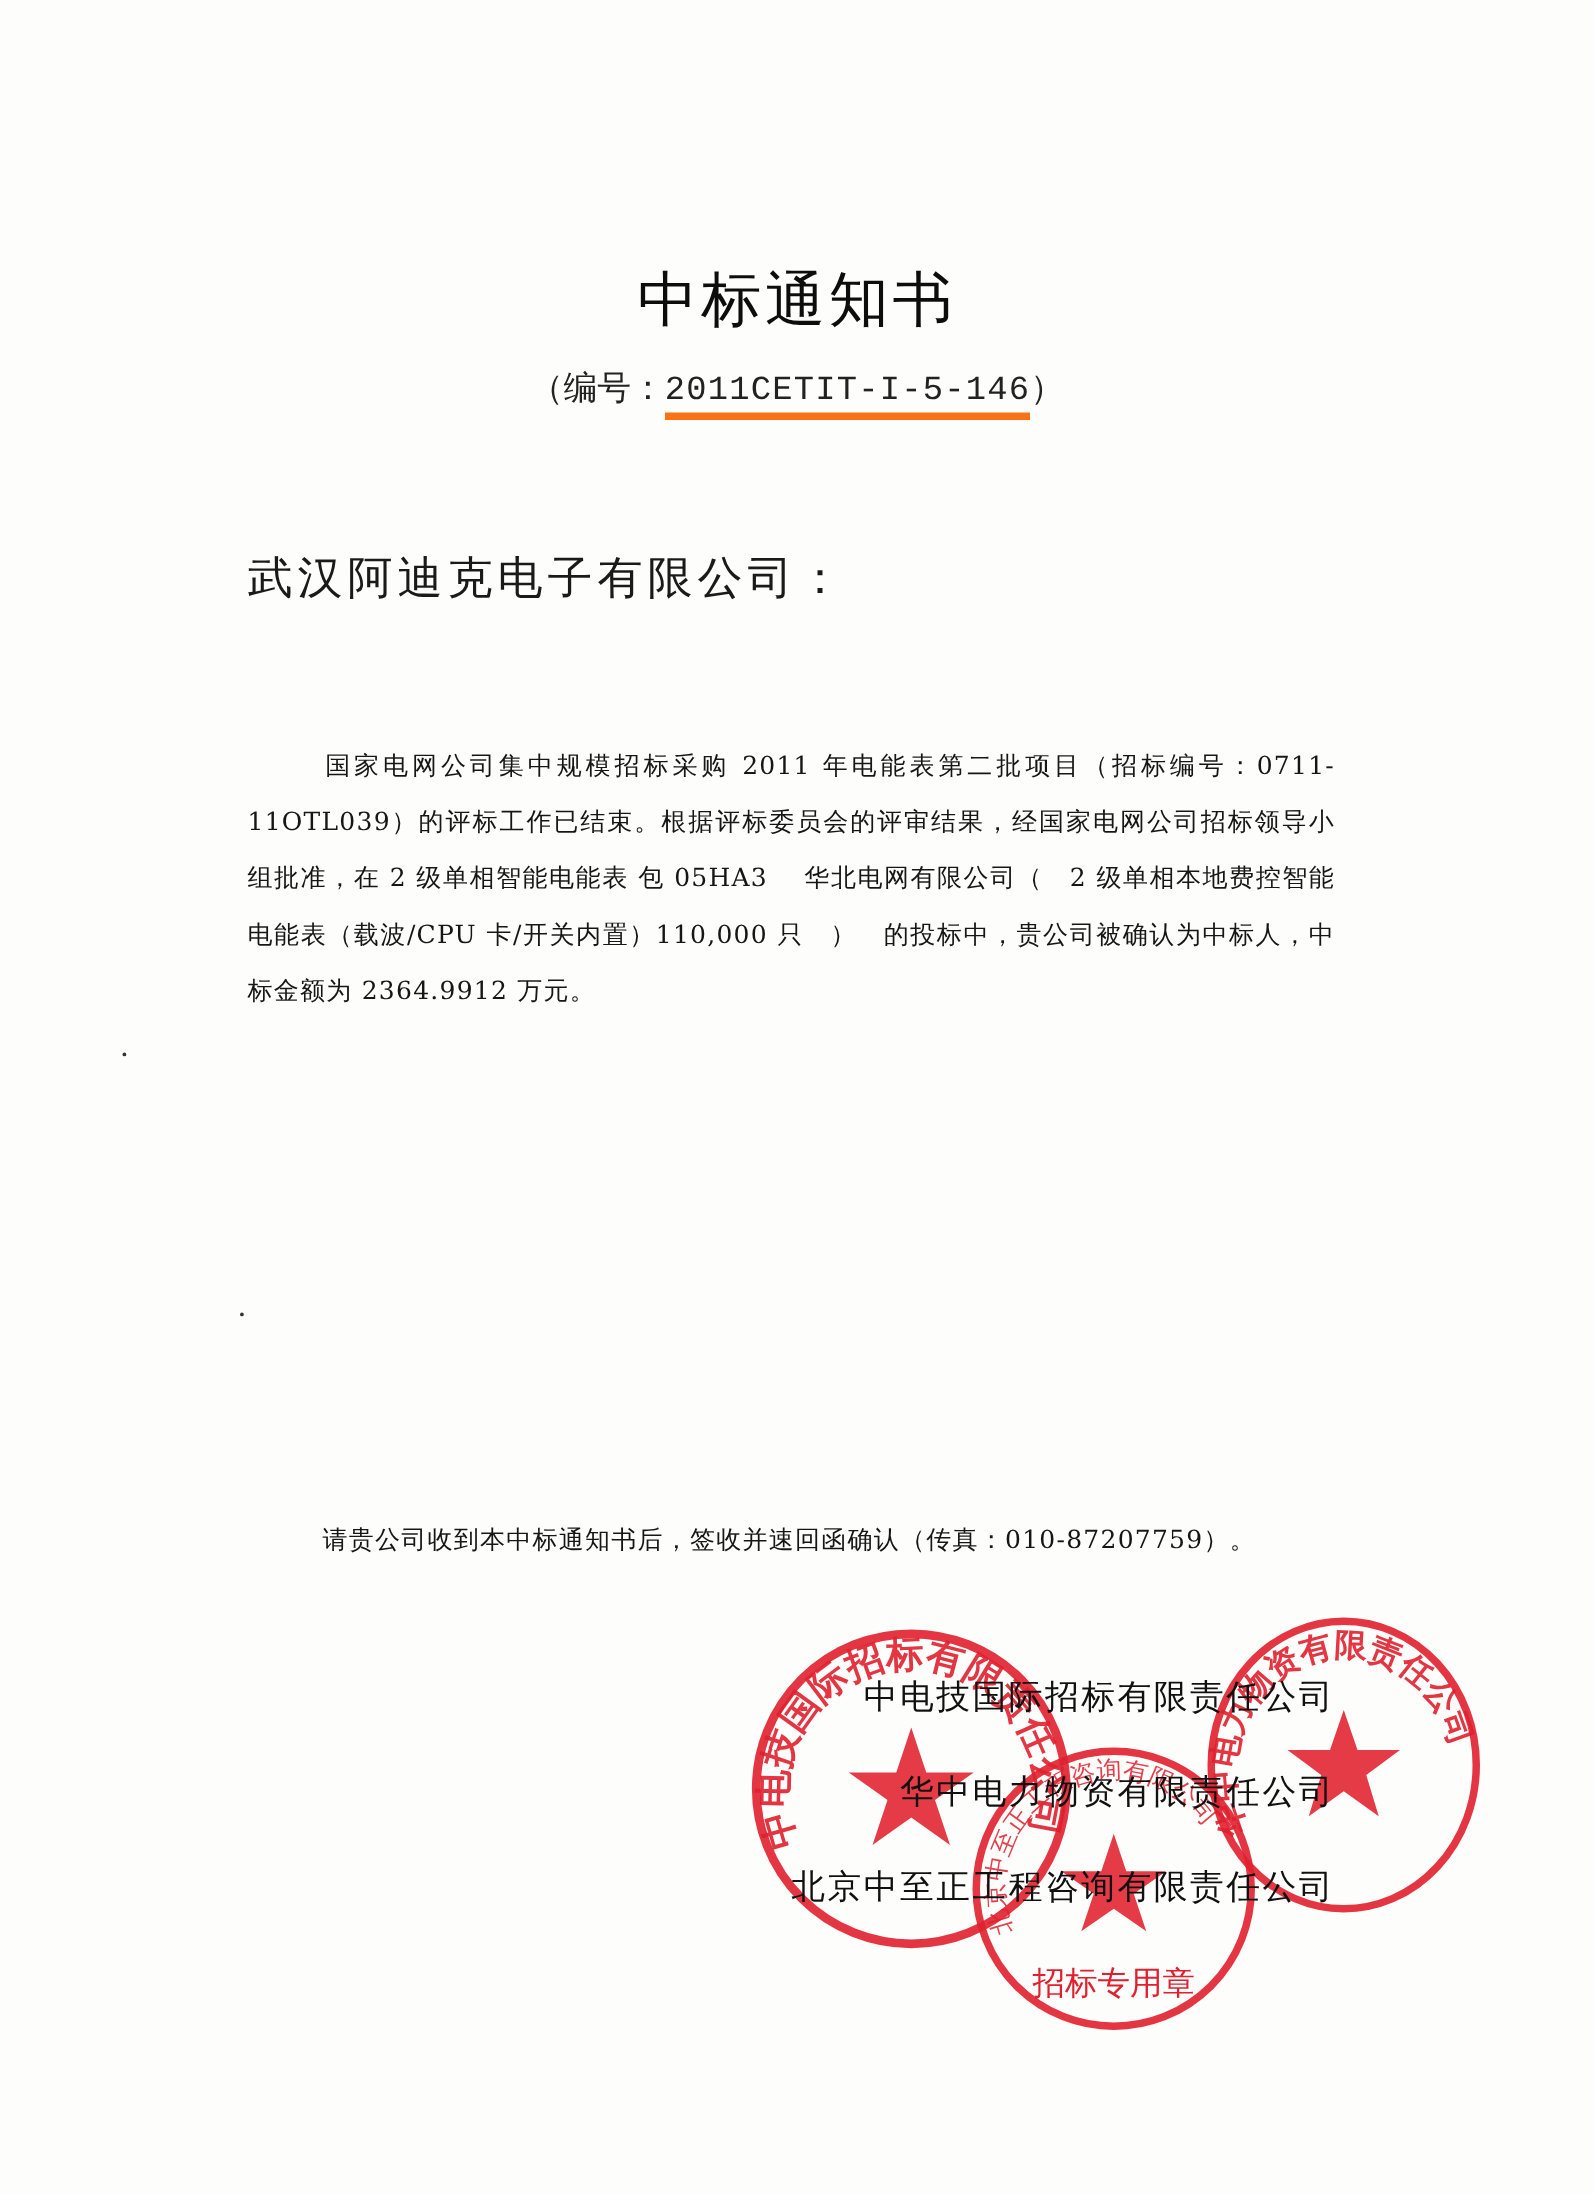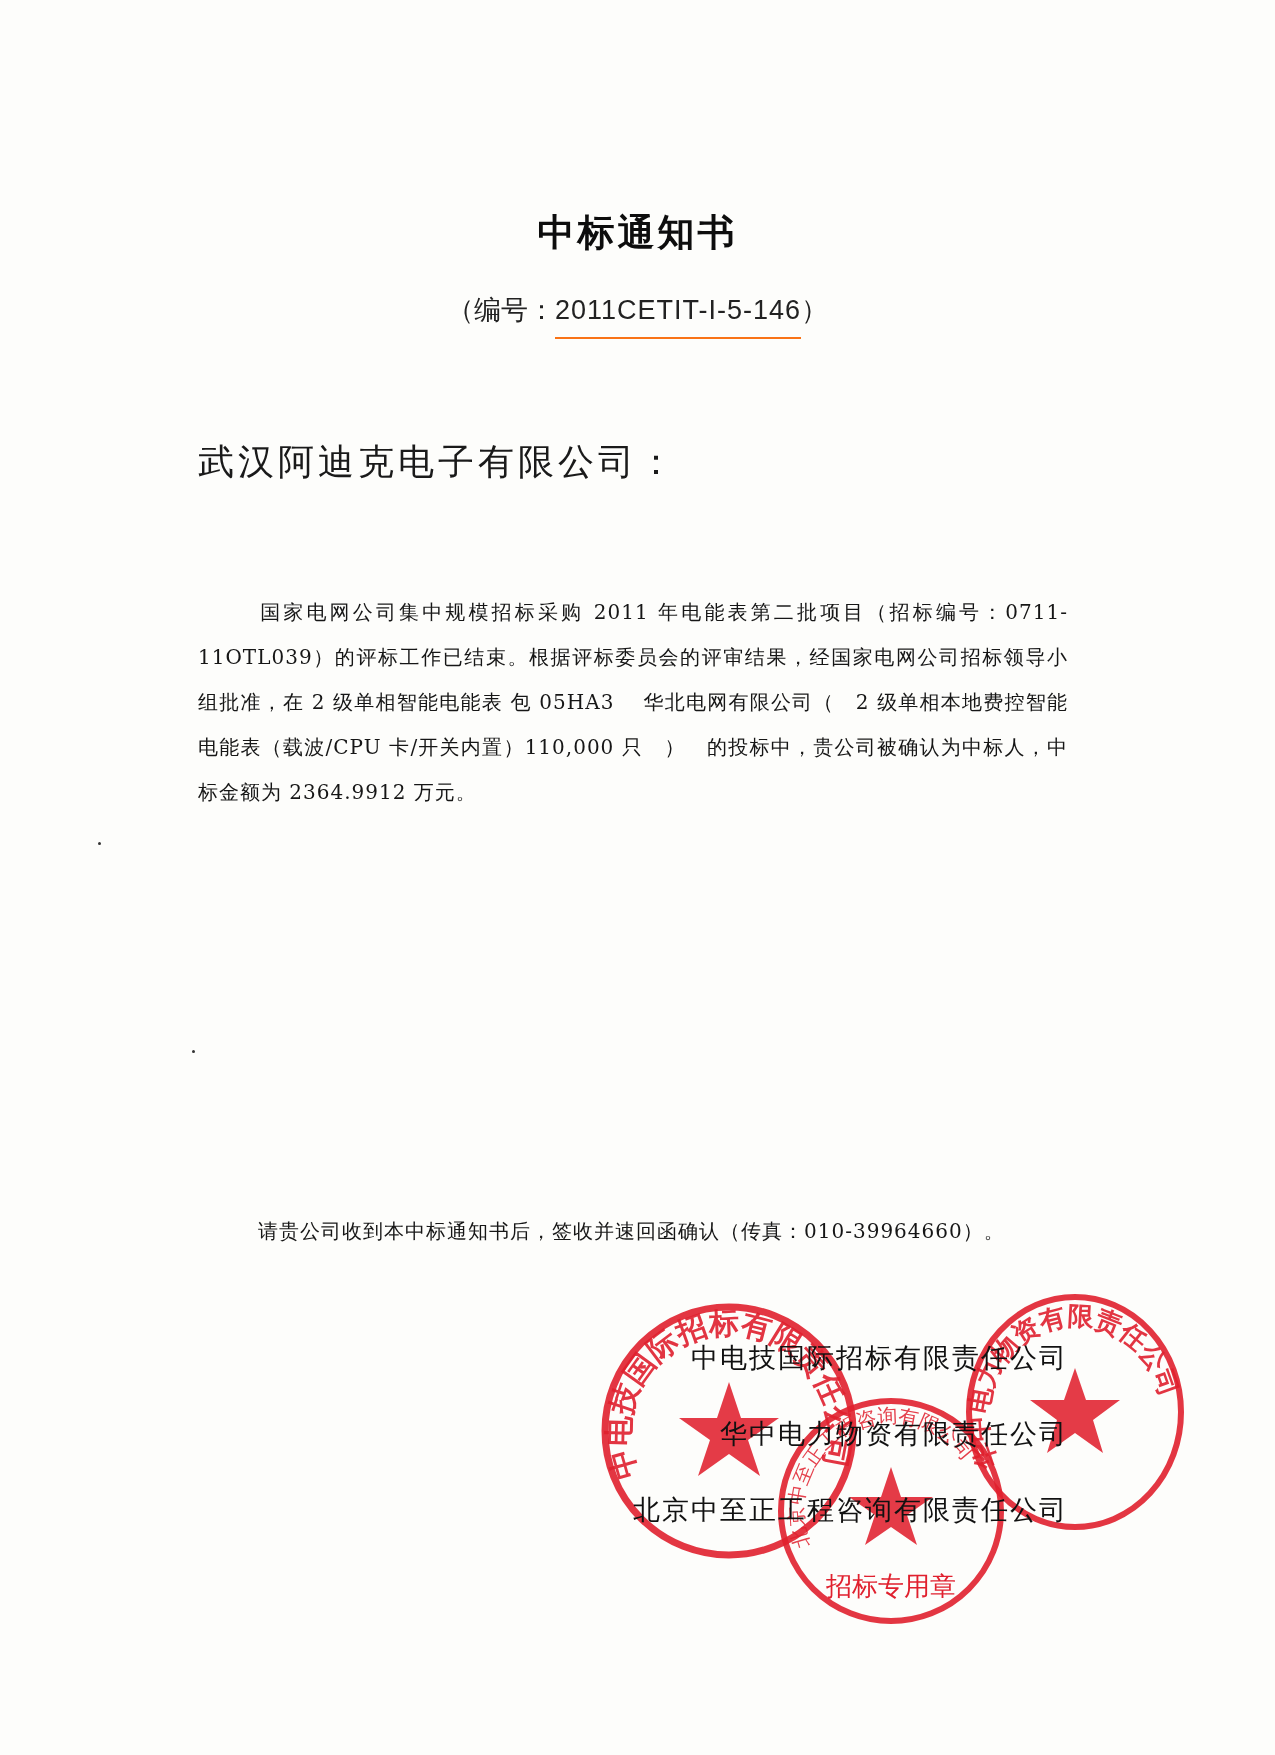--- a/index.html
+++ b/index.html
@@ -1,24 +1,24 @@
 <!DOCTYPE html>
 <html><head>
 <meta charset="utf-8">
 <style>
   html, body { margin:0; padding:0; background:#ffffff; }
   body { width:1275px; height:1755px; position:relative; overflow:hidden;
          font-family:"DejaVu Serif", "Liberation Serif", serif; color:#111; }
   .page { position:absolute; left:0; top:0; width:1275px; height:1755px; background:#fdfdfb; }
   .title { position:absolute; left:0; width:1275px; top:208px; text-align:center;
-           font-family:"DejaVu Sans", "Liberation Sans", sans-serif; font-weight:bold;
-           font-size:37px; letter-spacing:3px; color:#0d0d0d; }
+           font-family:"DejaVu Sans", "Liberation Sans", sans-serif; font-weight:normal;
+           font-size:48px; letter-spacing:3px; color:#0d0d0d; }
   .docno { position:absolute; left:0; width:1275px; top:292px; text-align:center; font-size:27px; color:#222; }
-  .docno .num { font-family:Liberation Sans, sans-serif; letter-spacing:1px;
-                border-bottom:2px solid #f97316; padding-bottom:12px; }
+  .docno .num { font-family:Liberation Mono, monospace; letter-spacing:1px;
+                border-bottom:6px solid #f97316; padding-bottom:2px; }
   .addressee { position:absolute; left:198px; top:438px; font-size:36px; letter-spacing:4px; color:#1a1a1a; }
   .para { position:absolute; left:198px; width:870px; font-size:20px; line-height:45px;
           color:#161616; text-align:justify; letter-spacing:1px; margin:0; }
   .para .indent { display:inline-block; width:60px; }
   .num { font-family:"Liberation Serif", serif; }
   .p1 { top:590px; }
   .p2 { top:917px; }
   .p3 { top:1209px; }
   .signers { position:absolute; left:0; width:1068px; top:1320px; text-align:right;
              font-size:27px; color:#111; line-height:76px; letter-spacing:2px; z-index:3; }
@@ -35,21 +35,21 @@
 
   <div class="docno">
     <span>（编号：</span><span class="num">2011CETIT-I-5-146</span><span>）</span>
   </div>
 
   <div class="addressee">武汉阿迪克电子有限公司：</div>
 
   <p class="para p1"><span class="indent"></span><span>国家电网公司集中规模招标采购 2011 年电能表第二批项目（招标编号：0711-11OTL039）的评标工作已结束。根据评标委员会的评审结果，经国家电网公司招标领导小组批准，在 2 级单相智能电能表 包 05HA3　 华北电网有限公司（　2 级单相本地费控智能电能表（载波/CPU 卡/开关内置）110,000 只　）　的投标中，贵公司被确认为中标人，中标金额为 2364.9912 万元。</span></p>
 
 
-  <p class="para p3"><span class="indent"></span><span>请贵公司收到本中标通知书后，签收并速回函确认（传真：010-39964660）。</span></p>
+  <p class="para p3"><span class="indent"></span><span>请贵公司收到本中标通知书后，签收并速回函确认（传真：010-87207759）。</span></p>
 
   <svg class="seal" style="left:598px;top:1300px;" width="262" height="262" viewBox="0 0 262 262">
     <circle cx="131" cy="131" r="124" fill="none" stroke="#e0202e" stroke-width="7" opacity="0.9"></circle>
     <defs>
         <path id="arcA" d="M 40 175 A 100 100 0 1 1 222 175"></path>
       </defs>
     <text font-family="DejaVu Sans, sans-serif" font-weight="bold" font-size="30" fill="#e0202e" opacity="0.9"><textPath href="#arcA">中电技国际招标有限责任公司</textPath></text>
     <polygon points="131,82 143,118 181,118 150,140 162,176 131,154 100,176 112,140 81,118 119,118" fill="#e0202e" opacity="0.88"></polygon>
   </svg>
 

